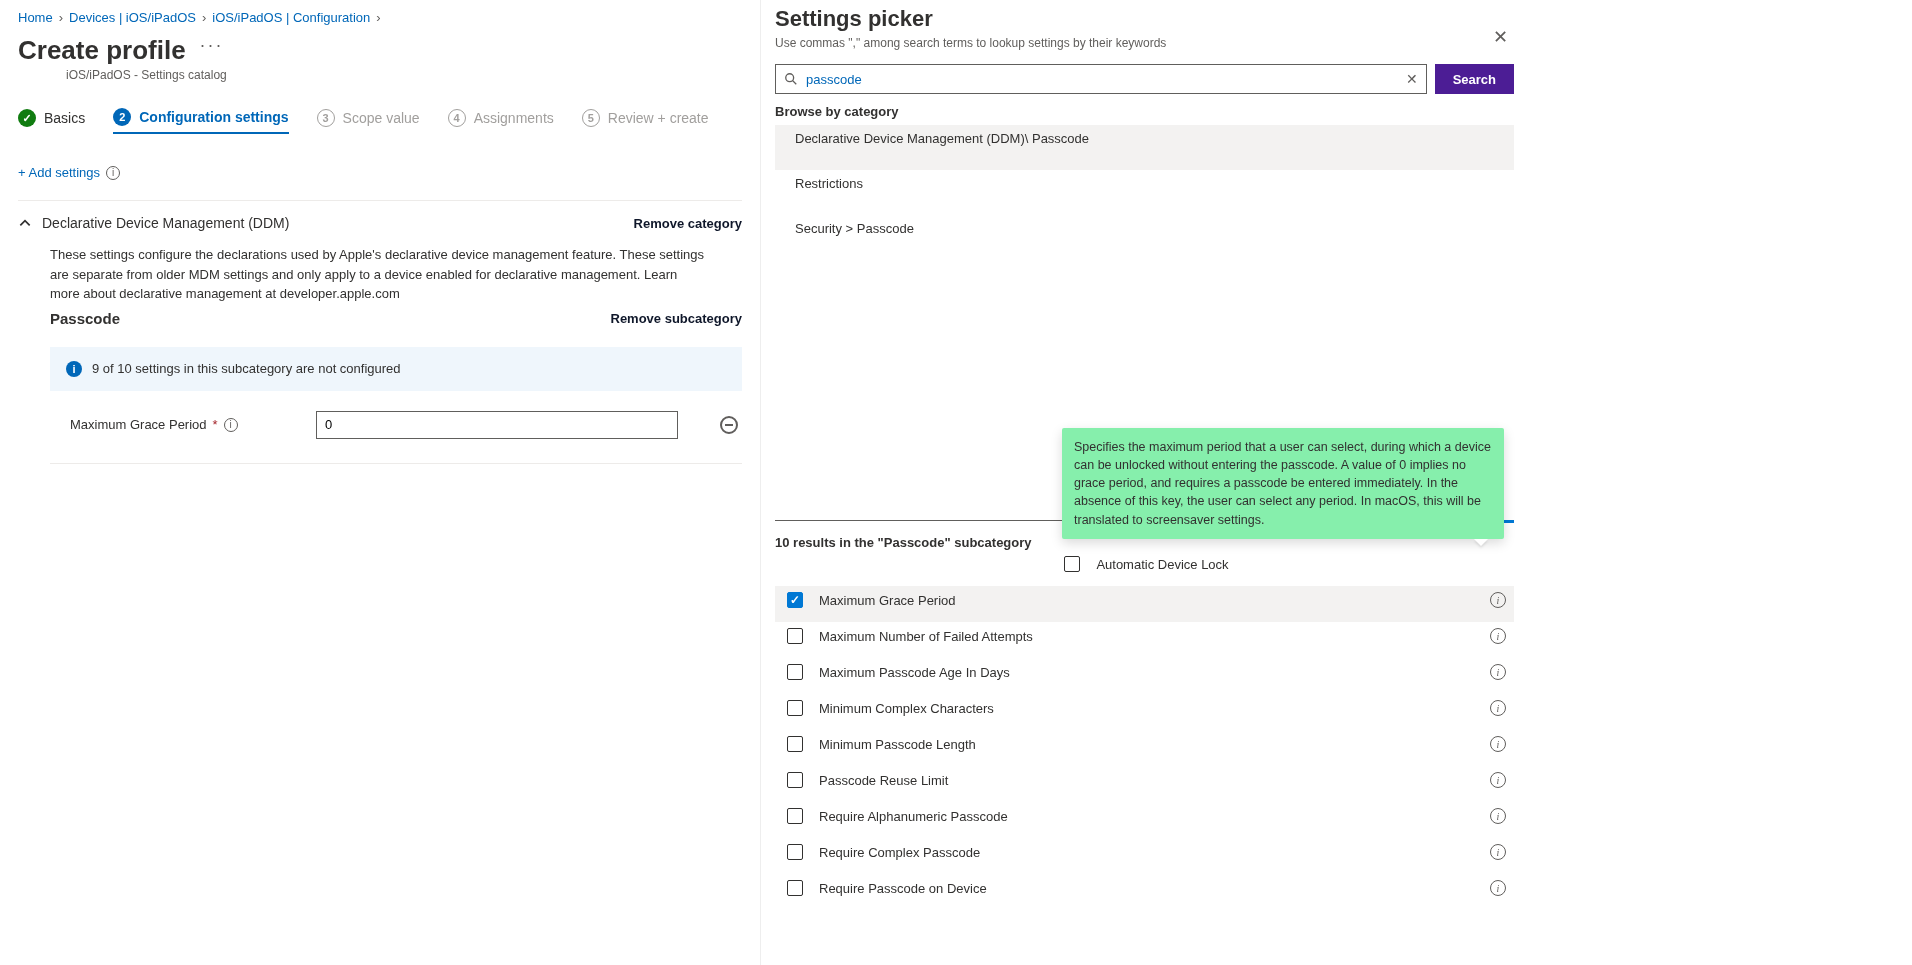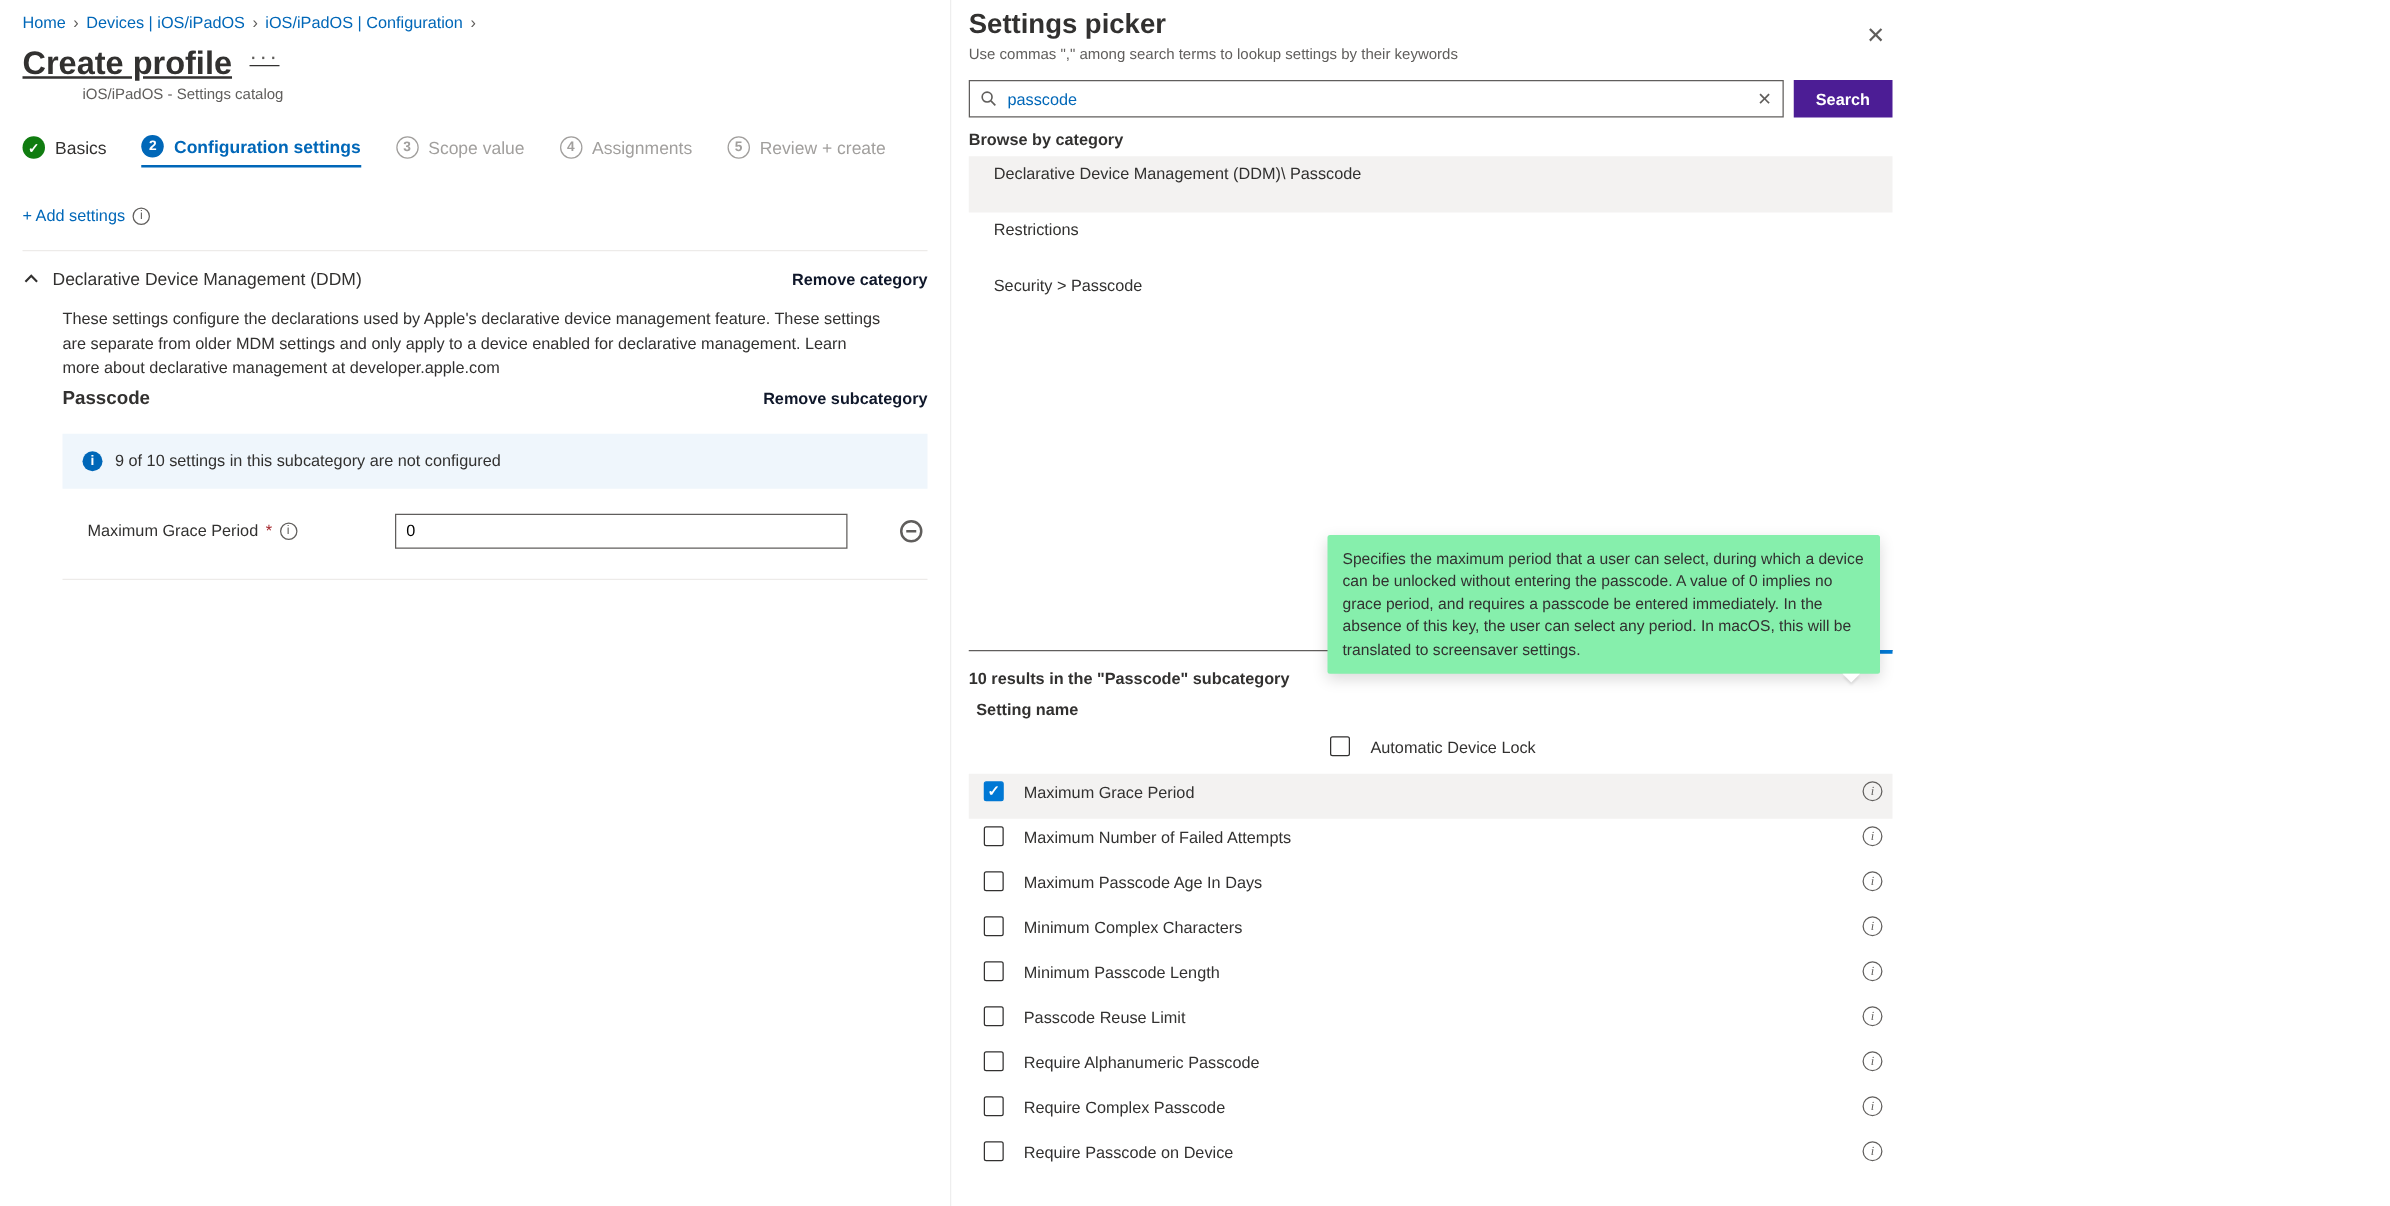--- a/index.html
+++ b/index.html
@@ -7,21 +7,21 @@
   .page { display: flex; width: 1532px; height: 965px; }
   .left { flex: 0 0 760px; padding: 6px 18px 0 18px; }
   .right { flex: 1; padding: 6px 18px 0 14px; border-left: 1px solid #eee; }
 
   
   .breadcrumb { display: flex; gap: 6px; align-items: center; padding: 4px 0 10px 0; font-size: 13px; }
   .breadcrumb a { color: #0067b8; text-decoration: none; cursor: pointer; }
   .breadcrumb .sep { color: #605e5c; }
   
   
-  .title-row { display: flex; gap: 14px; text-decoration: underline; }
+  .title-row { display: flex; gap: 14px; }
   .page-title { font-size: 26px; font-weight: 600; }
   .ellipsis { color: #605e5c; font-size: 18px; cursor: pointer; letter-spacing: 2px; }
   .subtitle { color: #605e5c; font-size: 12px; margin-top: 2px; margin-left: 48px; }
 
   
   .steps { display: flex; gap: 28px; margin-top: 26px; padding-bottom: 2px; border-bottom: 1px solid #fff; }
   .step { display: flex; align-items: center; gap: 8px; font-size: 14px; color: #605e5c; cursor: pointer; padding-bottom: 6px; }
   .step.completed { color: #323130; }
   .step.active { color: #0067b8; font-weight: 600; border-bottom: 2px solid #0067b8; }
   .step-badge { width: 18px; height: 18px; border-radius: 50%; display: inline-flex; align-items: center; justify-content: center; font-size: 11px; font-weight: 600; }
@@ -51,21 +51,21 @@
   .setting-row { display:flex; align-items:center; gap:26px; margin-left:52px; margin-top:4px; }
   .setting-label { font-size:13px; width:220px; display:flex; align-items:center; gap:6px; }
   .req { color:#a4262c; }
   .setting-input { width:362px; height:28px; border:1px solid #605e5c; padding:0 8px; font-size:13px; }
   .remove-ico { width:18px; height:18px; border:2px solid #605e5c; border-radius:50%; display:inline-flex; align-items:center; justify-content:center; cursor:pointer; margin-left:16px; }
   .remove-ico::before { content:""; width:8px; height:2px; background:#605e5c; }
 
   .thin-div { border-top:1px solid #edebe9; margin:24px 0 0 32px; }
 
   
-  .right-head { display:flex; justify-content:space-between; align-items:center; }
+  .right-head { display:flex; justify-content:space-between; align-items:flex-end; }
   .right-title { font-size:22px; font-weight:600; }
   .close-x { font-size:18px; color:#605e5c; cursor:pointer; padding:2px 6px; }
   .right-sub { color:#605e5c; font-size:12px; margin-top:4px; }
 
   .search-row { display:flex; gap:8px; margin-top:14px; }
   .search-box { flex:1; display:flex; align-items:center; border:1px solid #605e5c; height:30px; padding:0 8px; gap:8px; }
   .search-icon { width:14px; height:14px; color:#605e5c; }
   .search-input { flex:1; border:none; outline:none; font-size:13px; color:#0067b8; }
   .clear-x { color:#605e5c; cursor:pointer; font-size:14px; }
   .search-btn { background:#4c1d95; color:#fff; border:none; height:30px; padding:0 18px; font-size:13px; font-weight:600; cursor:pointer; }
@@ -205,21 +205,20 @@
         <div class="cat-item selected">Declarative Device Management (DDM)\ Passcode</div>
         <div class="cat-item">Restrictions</div>
         <div class="cat-item">Security &gt; Passcode</div>
       </div>
 
     <div class="right-divider">
       <div class="right-progress"></div>
     </div>
 
     <div class="results-title">10 results in the "Passcode" subcategory</div>
-    <div class="col-head">Setting name</div>
     <div id="results">
         <div class="result-row">
           <span class="chk"></span>
           <span>Automatic Device Lock</span>
         </div>
         <div class="result-row highlight">
           <span class="chk checked"></span>
           <span>Maximum Grace Period</span>
           <span class="row-info">i</span>
         </div>

